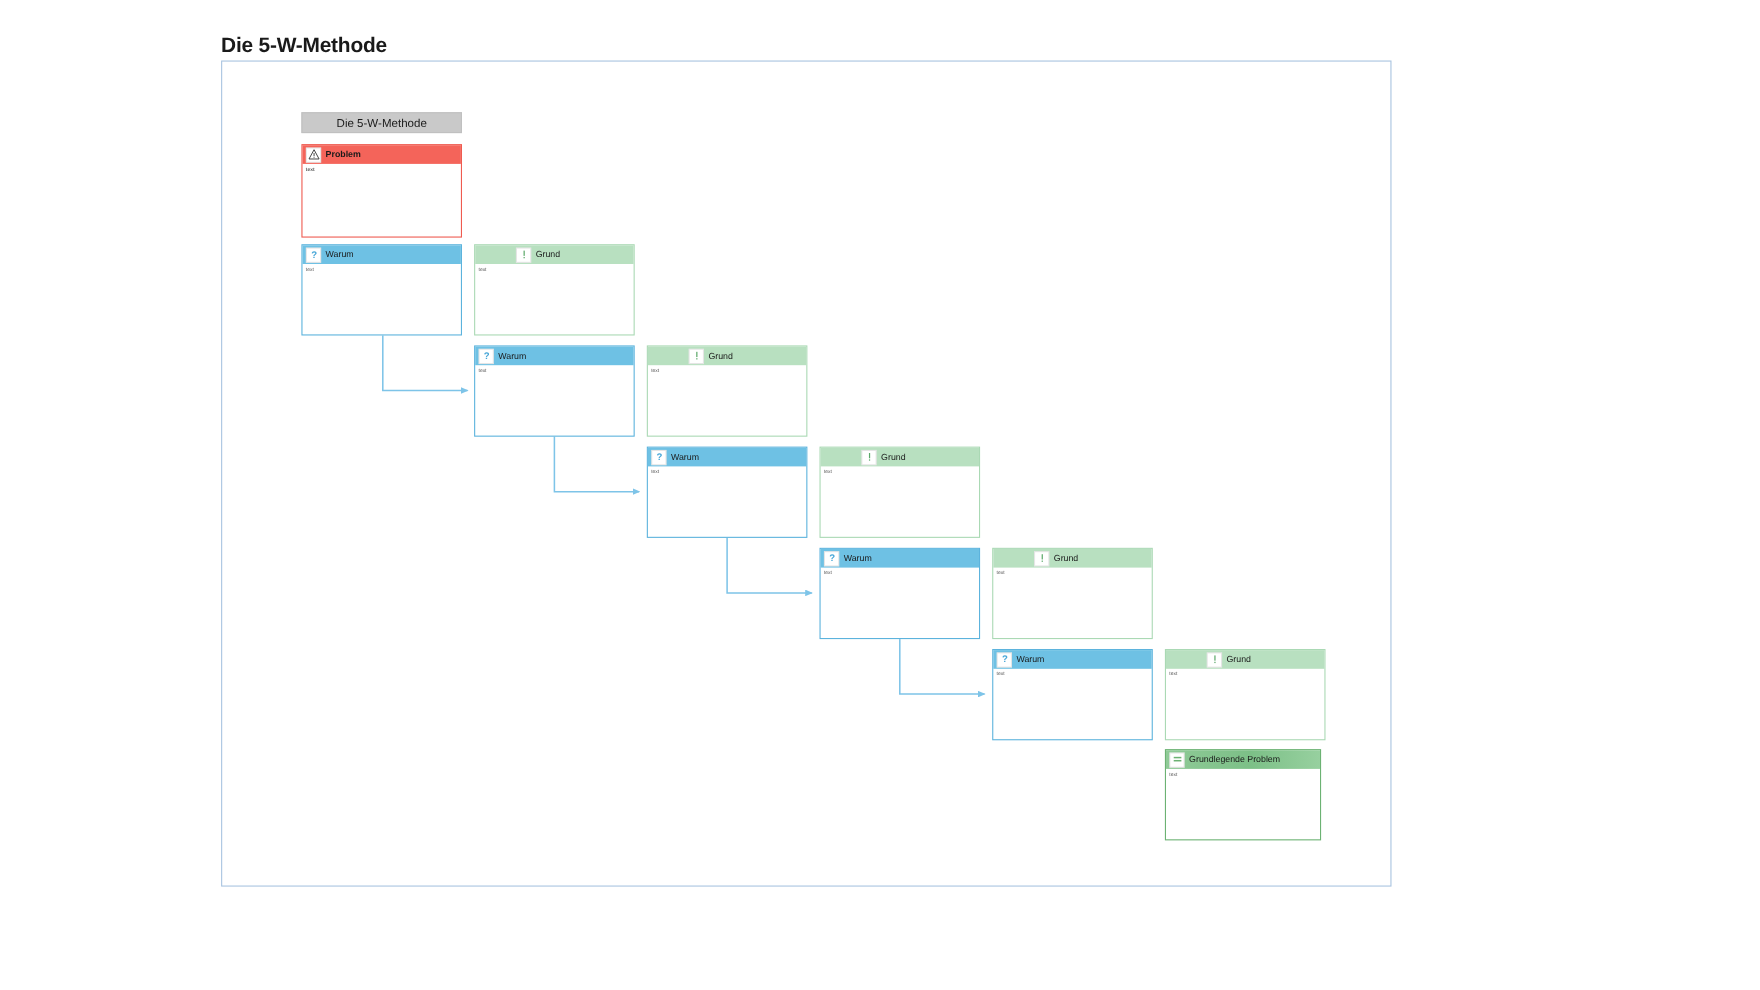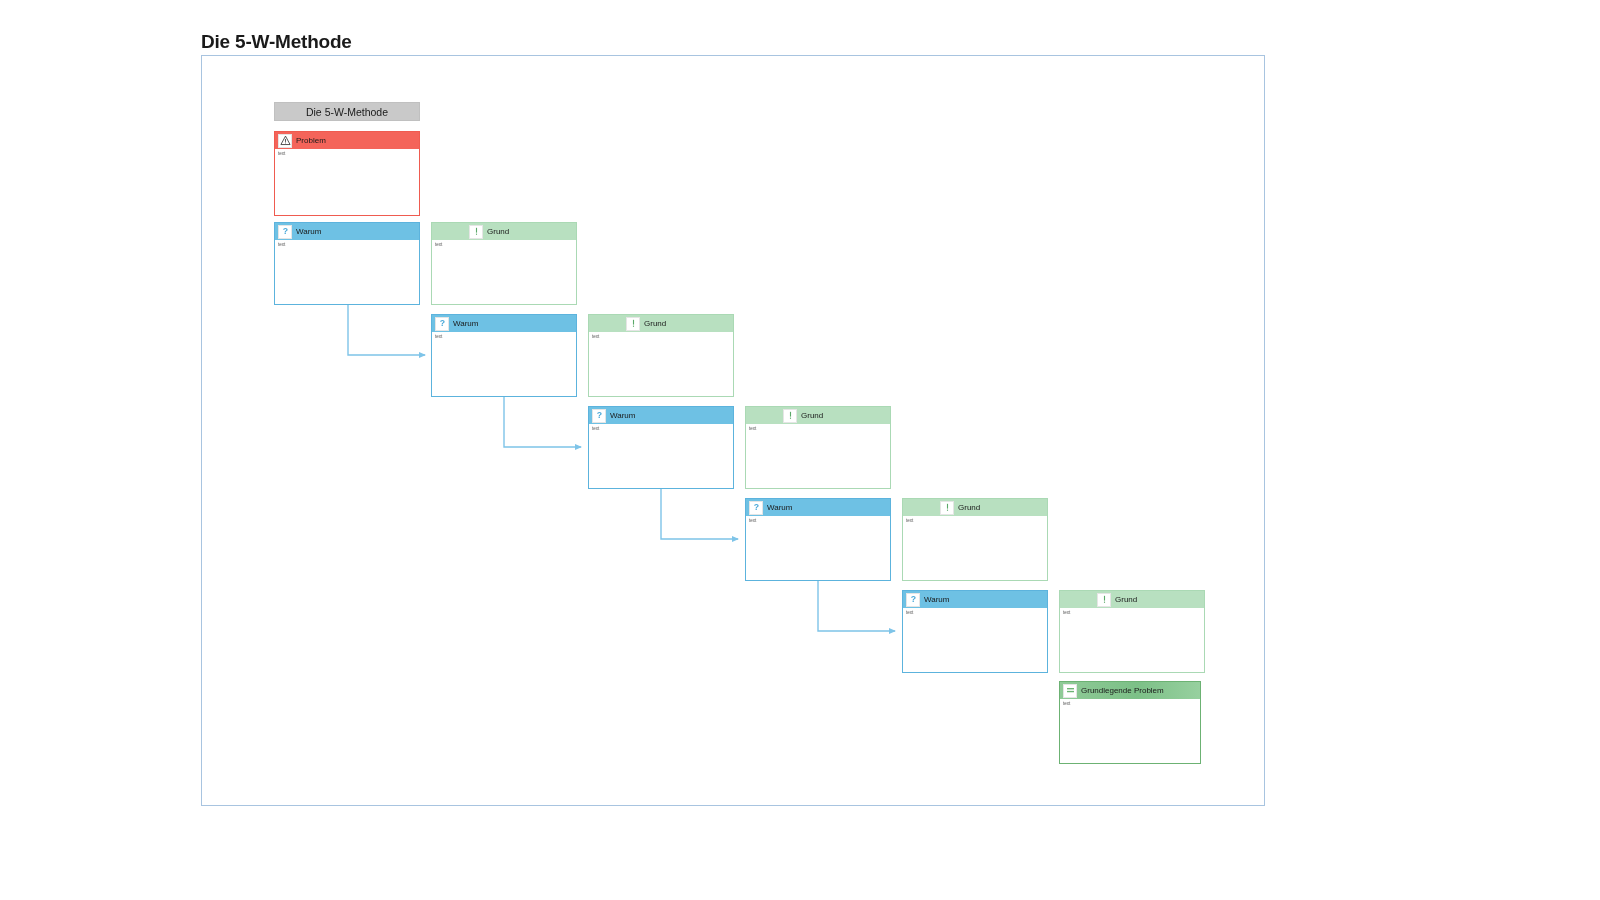--- a/index.html
+++ b/index.html
@@ -120,21 +120,21 @@
 
     <path d="M 459,432 L 459,483 L 536,483" fill="none" stroke="#7ec4e8" stroke-width="1.4" marker-end="url(#arrow)"></path>
 
     <path d="M 616,524 L 616,575 L 693,575" fill="none" stroke="#7ec4e8" stroke-width="1.4" marker-end="url(#arrow)"></path>
   </svg>
 
   <div class="diagram-chip" style="left:72px; top:46px; width:146px; height:19px;">
     <span>Die 5-W-Methode</span>
   </div>
 
-  <div class="card problem" style="left:72px; top:75px; width:146px; height:85px;">
+  <div class="card problem" style="left:72px; top:75px; width:146px; height:85px;font-weight:bold;">
     <div class="card-header">
       <span class="card-icon">
         <svg width="11" height="11" viewBox="0 0 12 12">
           <path d="M6 1.2 L11 10.4 L1 10.4 Z" fill="none" stroke="#333" stroke-width="0.9" stroke-linejoin="round"></path>
           <rect x="5.55" y="4.4" width="0.9" height="3.1" fill="#333"></rect>
           <rect x="5.55" y="8.2" width="0.9" height="0.95" fill="#333"></rect>
         </svg>
       </span>
       <span class="card-title">Problem</span>
     </div>

